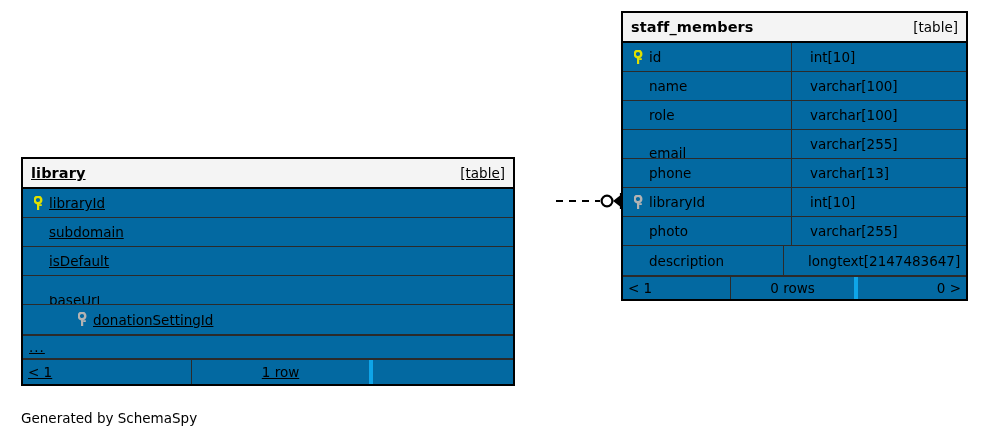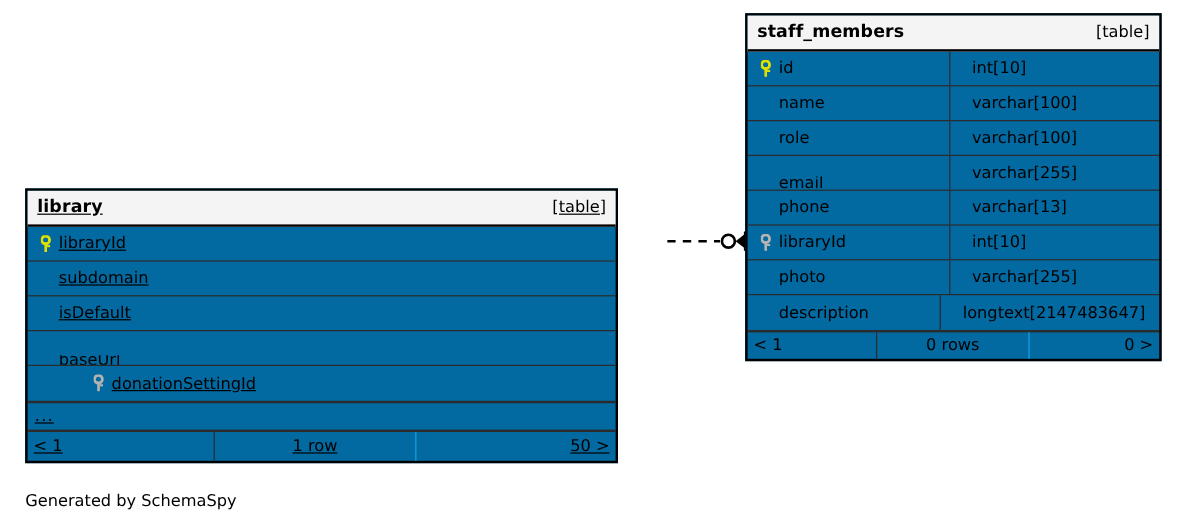--- a/index.html
+++ b/index.html
@@ -103,21 +103,21 @@
   .er-footer.with-top-border { border-top: 2px solid #2b2b2b; }
   .ft-cell {
     display: flex;
     align-items: center;
     font-size: 13.5px;
     color: #000000;
     box-sizing: border-box;
     padding: 0 5px;
   }
   .ft-prev { justify-content: flex-start; }
-  .ft-mid  { justify-content: center; border-left: 1px solid #2b2b2b; border-right: 1px solid #0ea5e9; }
+  .ft-mid  { justify-content: center; border-left: 1px solid #2b2b2b; border-right: 4px solid #0ea5e9; }
   .ft-next { justify-content: flex-end; }
 
   
   .connector {
     position: absolute;
     left: 556px;
     top: 190px;
     width: 66px;
     height: 22px;
   }
@@ -191,21 +191,20 @@
     </div>
   </div>
 
   <div class="er-ellipsis">
     <span class="cell-text">...</span>
   </div>
 
   <div class="er-footer">
     <div class="ft-cell ft-prev" style="width:168px;">&lt; 1</div>
     <div class="ft-cell ft-mid" style="width:182px;">1 row</div>
-    <div class="ft-cell ft-next" style="width:180px;">50 &gt;</div>
   </div>
 </div>
 
 <div class="connector">
   <svg width="66" height="22" viewBox="0 0 66 22" aria-hidden="true">
     <line x1="0" y1="11" x2="44" y2="11" stroke="#000000" stroke-width="2.2" stroke-dasharray="7,6"></line>
     <circle cx="51" cy="11" r="5.4" fill="#ffffff" stroke="#000000" stroke-width="2.2"></circle>
     <path d="M 66 4 L 57 11 L 66 18 Z" fill="#000000"></path>
     <line x1="65" y1="3" x2="65" y2="19" stroke="#000000" stroke-width="2.2"></line>
   </svg>
@@ -300,21 +299,21 @@
       <div class="er-col-type" style="width:175px;">
         <span class="cell-text">varchar[255]</span>
       </div>
     </div>
 
     <div class="er-row" style="border-bottom:none;">
       <div class="er-col-name" style="width:168px;">
         <span class="key-slot"></span>
         <span class="cell-text">description</span>
       </div>
-      <div class="er-col-type" style="width:191px;">
+      <div class="er-col-type" style="width:191px;justify-content:center;">
         <span class="cell-text">longtext[2147483647]</span>
       </div>
     </div>
   </div>
 
   <div class="er-footer with-top-border">
     <div class="ft-cell ft-prev" style="width:107px;">&lt; 1</div>
     <div class="ft-cell ft-mid" style="width:128px;">0 rows</div>
     <div class="ft-cell ft-next" style="width:108px;">0 &gt;</div>
   </div>

